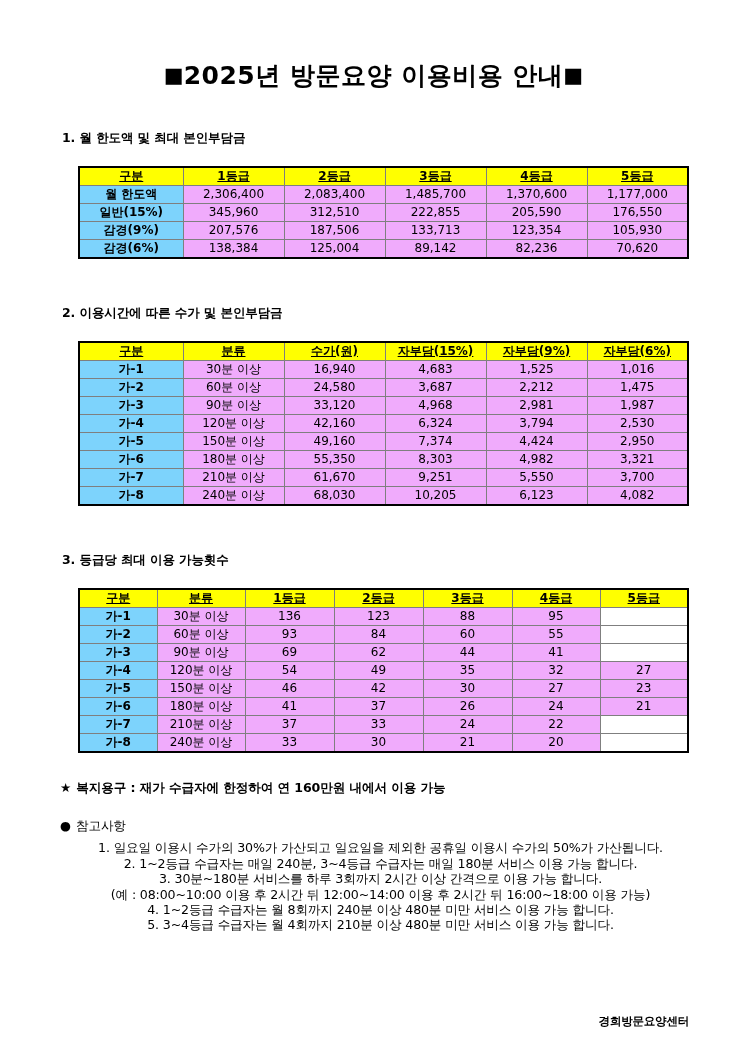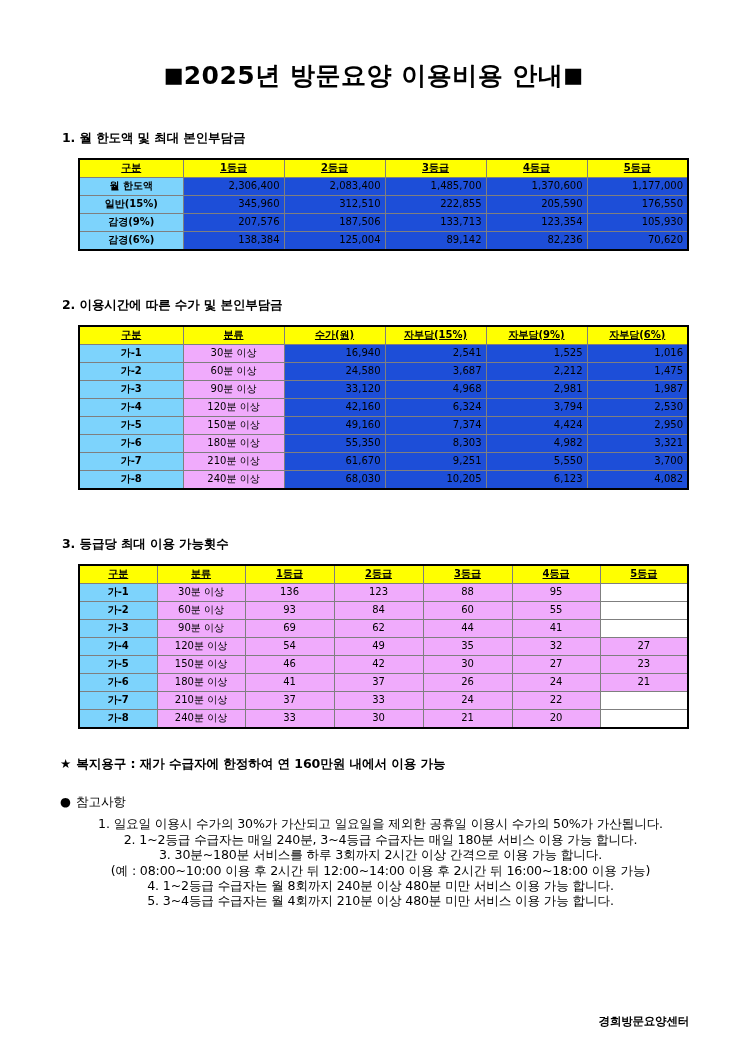--- a/index.html
+++ b/index.html
@@ -54,21 +54,22 @@
   
   .tbl-wrap {
     padding-left: 78px;
     padding-right: 60px;
   }
   table.data {
     border-collapse: collapse;
     table-layout: fixed;
     width: 609px;
     border: 2px solid #000000;
-    font-size: 10px;
+    font-size: 12px;
+    margin-top: 8px;
   }
   table.data th,
   table.data td {
     border: 1px solid #7f7f7f;
     height: 18px;
     padding: 1px 4px 2px 4px;
     line-height: 1.05;
     box-sizing: border-box;
     white-space: nowrap;
     overflow: hidden;
@@ -82,22 +83,22 @@
   table.data th span.u {
     text-decoration: underline;
     text-underline-offset: 1px;
   }
   table.data td.rowhead {
     background: #7dd3fc;
     font-weight: bold;
     text-align: center;
   }
   table.data td.num {
-    text-align: right;
-    background: #1d4ed8;
+    text-align: center;
+    background: #f0abfc;
   }
   table.data td.ctr {
     text-align: center;
     background: #f0abfc;
   }
   table.data td.blank {
     background: #ffffff;
   }
 
   
@@ -243,21 +244,21 @@
           <th><span class="u">자부담(15%)</span></th>
           <th><span class="u">자부담(9%)</span></th>
           <th><span class="u">자부담(6%)</span></th>
         </tr>
       </thead>
       <tbody id="t2body">
           <tr>
             <td class="rowhead">가-1</td>
             <td class="ctr">30분 이상</td>
             <td class="num">16,940</td>
-            <td class="num">2,541</td>
+            <td class="num">4,683</td>
             <td class="num">1,525</td>
             <td class="num">1,016</td>
           </tr>
           <tr>
             <td class="rowhead">가-2</td>
             <td class="ctr">60분 이상</td>
             <td class="num">24,580</td>
             <td class="num">3,687</td>
             <td class="num">2,212</td>
             <td class="num">1,475</td>

